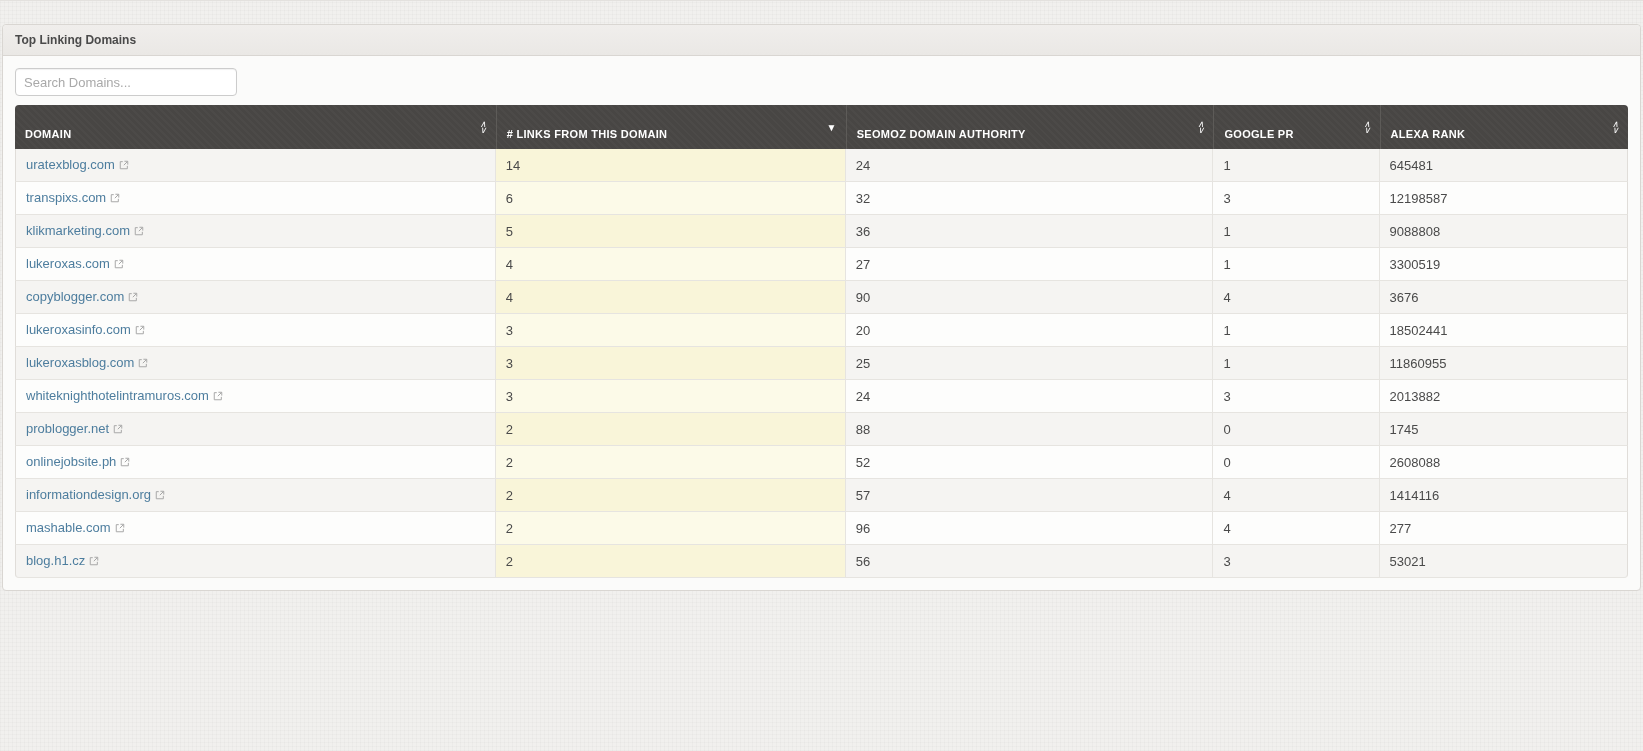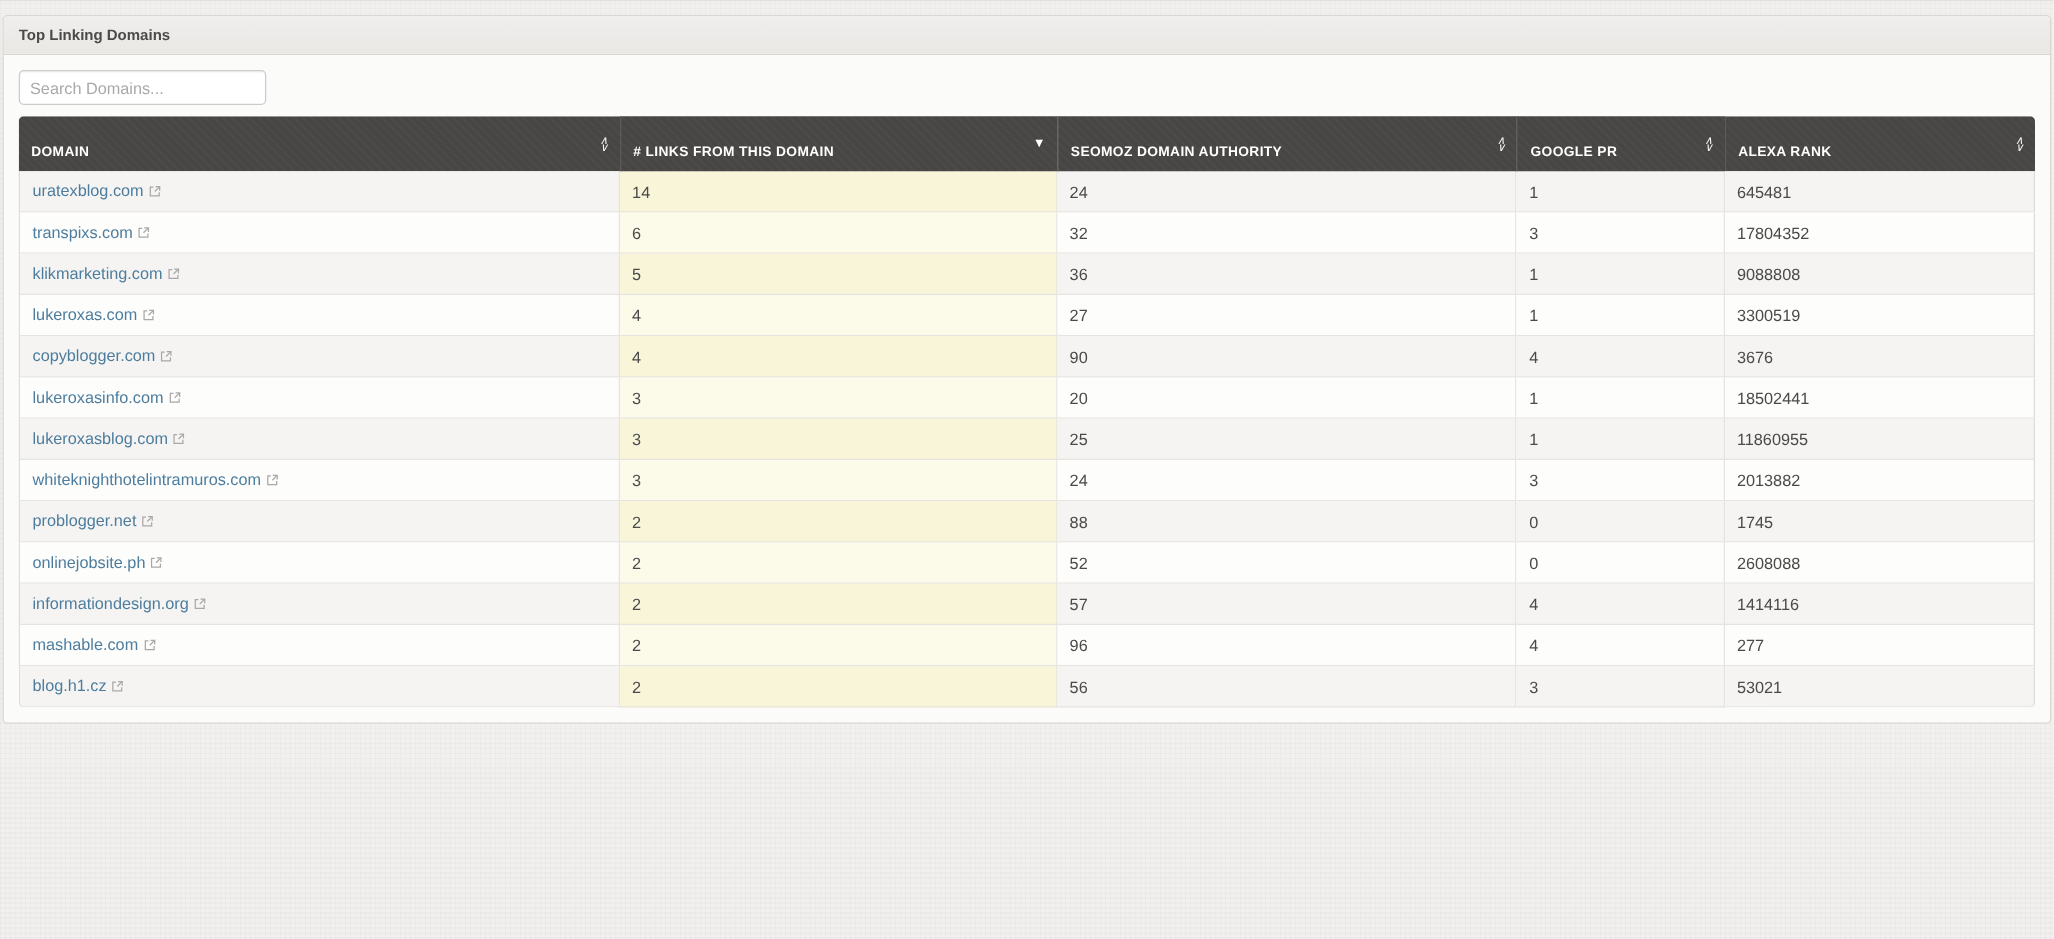--- a/index.html
+++ b/index.html
@@ -17,37 +17,37 @@
 
   
   .page-title{
     font-size:27px; font-weight:normal; color:#222;
     padding:7px 0 9px 10px; letter-spacing:.2px;
   }
   .title-divider{ border:none; border-top:1px solid #e3e1de; }
 
   
   .panel{
-    margin:11px 2px 0 2px;
+    margin:23px 2px 0 2px;
     border:1px solid #d9d6d2;
     border-radius:4px;
     background:#fbfbfa;
   }
   .panel-header{
     background:linear-gradient(#f0eeec,#eae8e5);
     border-bottom:1px solid #d9d6d2;
     border-radius:4px 4px 0 0;
     padding:8px 12px;
     font-size:12px; font-weight:bold; color:#4a4a4a;
   }
   .panel-body{ padding:12px; }
 
   
   .search-input{
-    width:198px; height:28px;
+    width:222px; height:28px;
     padding:4px 8px;
     font-family:"Liberation Sans", sans-serif;
     font-size:13px; color:#555;
     border:1px solid #cccccc; border-radius:4px;
     background:#fff;
     box-shadow:inset 0 1px 1px rgba(0,0,0,0.06);
     outline:none;
     margin-bottom:9px;
   }
   .search-input::placeholder{ color:#a9a9a9; }
@@ -191,21 +191,21 @@
               <td class="c-domain"><a href="#" class="domain-link">transpixs.com</a><span class="ext-icon"><svg width="10" height="10" viewBox="0 0 12 12" aria-hidden="true">
                     <g fill="none" stroke="#a8a8a8" stroke-width="1.2">
                       <path d="M4.5 2 H1.5 V10.5 H10 V7"></path>
                       <path d="M6.5 1.5 H10.5 V5.5"></path>
                       <path d="M10.2 1.8 L5.8 6.2"></path>
                     </g>
                   </svg></span></td>
               <td class="c-links">6</td>
               <td class="c-da">32</td>
               <td class="c-pr">3</td>
-              <td class="c-alexa">17804352</td>
+              <td class="c-alexa">12198587</td>
             </tr>
             <tr>
               <td class="c-domain"><a href="#" class="domain-link">klikmarketing.com</a><span class="ext-icon"><svg width="10" height="10" viewBox="0 0 12 12" aria-hidden="true">
                     <g fill="none" stroke="#a8a8a8" stroke-width="1.2">
                       <path d="M4.5 2 H1.5 V10.5 H10 V7"></path>
                       <path d="M6.5 1.5 H10.5 V5.5"></path>
                       <path d="M10.2 1.8 L5.8 6.2"></path>
                     </g>
                   </svg></span></td>
               <td class="c-links">5</td>

